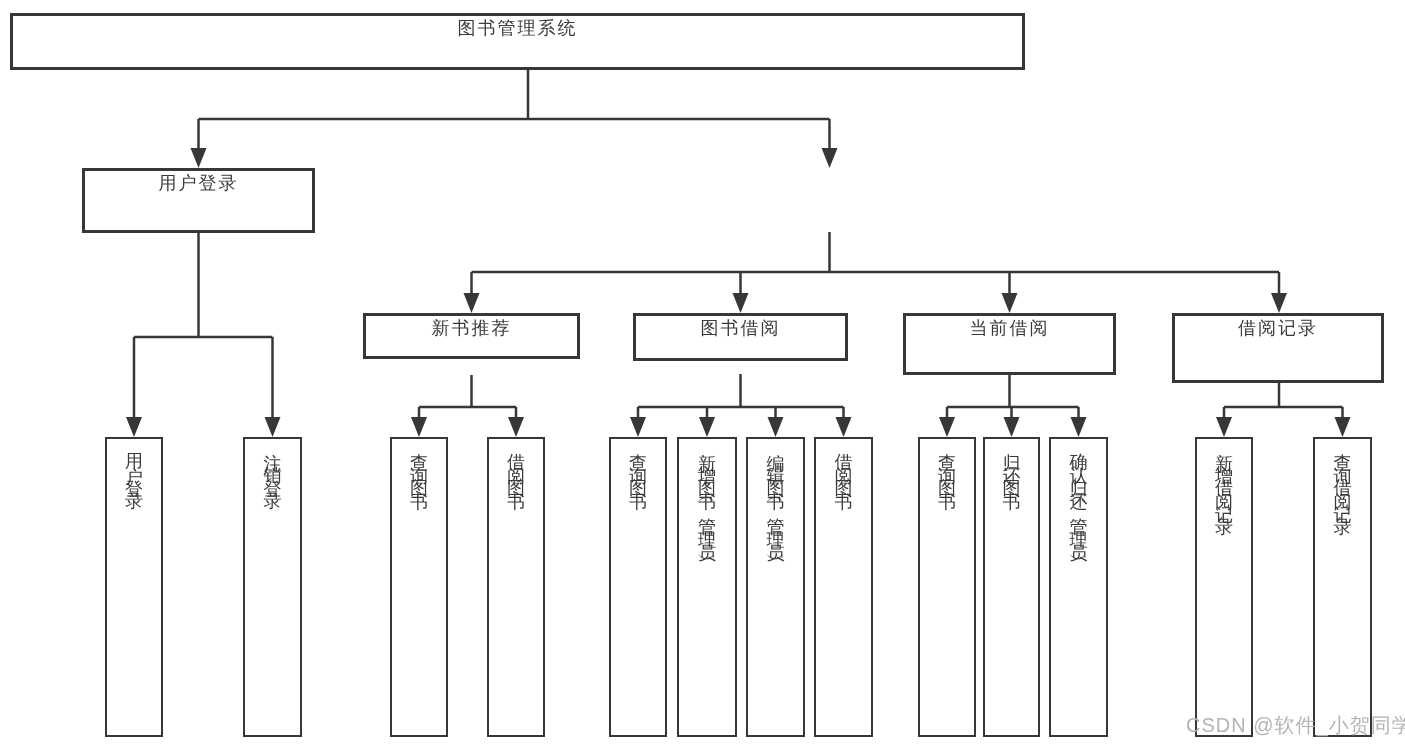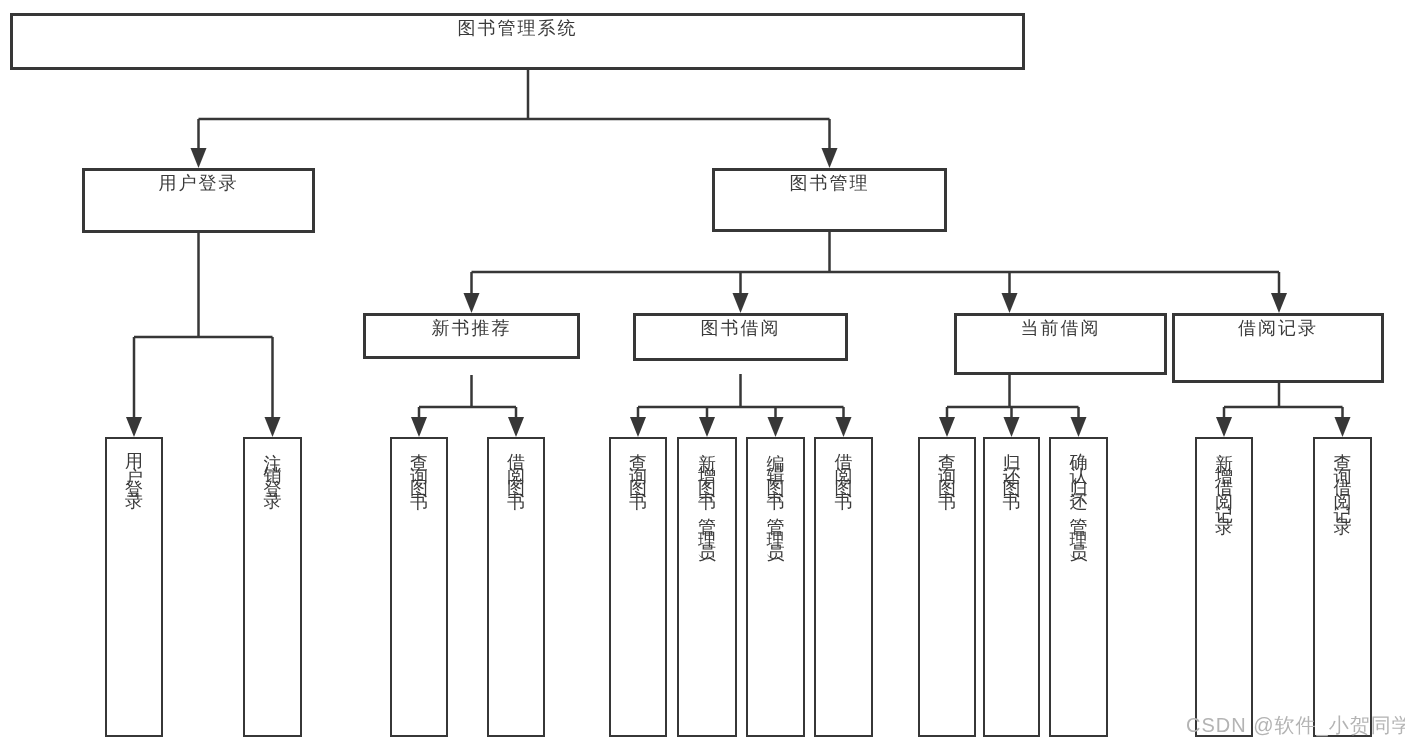--- a/index.html
+++ b/index.html
@@ -86,31 +86,28 @@
       <polygon points="1334.5,417 1350.5,417 1342.5,437" fill="#373737"></polygon>
     </svg>
 
   <div class="box" style="left:10px;top:13px;width:1015px;height:57px">
     <span class="h-label">图书管理系统</span>
   </div>
 
   <div class="box" style="left:82px;top:168px;width:233px;height:65px">
     <span class="h-label">用户登录</span>
   </div>
-  <div class="box" style="left:712px;top:168px;width:235px;height:64px">
-    <span class="h-label">图书管理</span>
-  </div>
 
   <div class="box" style="left:363px;top:313px;width:217px;height:46px">
     <span class="h-label">新书推荐</span>
   </div>
   <div class="box" style="left:633px;top:313px;width:215px;height:48px">
     <span class="h-label">图书借阅</span>
   </div>
-  <div class="box" style="left:954px;top:313px;width:213px;height:62px">
+  <div class="box" style="left:903px;top:313px;width:213px;height:62px">
     <span class="h-label">当前借阅</span>
   </div>
   <div class="box" style="left:1172px;top:313px;width:212px;height:70px">
     <span class="h-label">借阅记录</span>
   </div>
 
   <div class="box leaf" style="left:105px;top:437px;width:58px;height:300px">
     <span class="v-label">用户登录</span>
   </div>
   <div class="box leaf" style="left:243px;top:437px;width:59px;height:300px">

